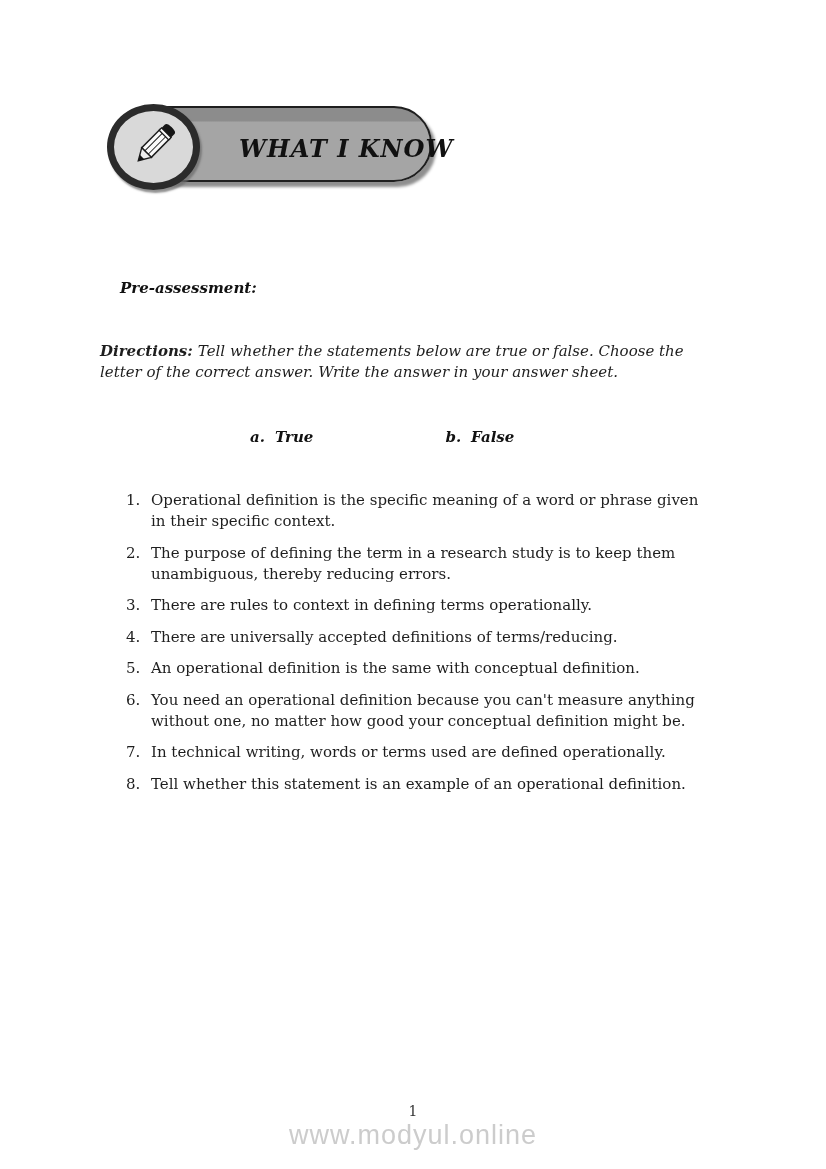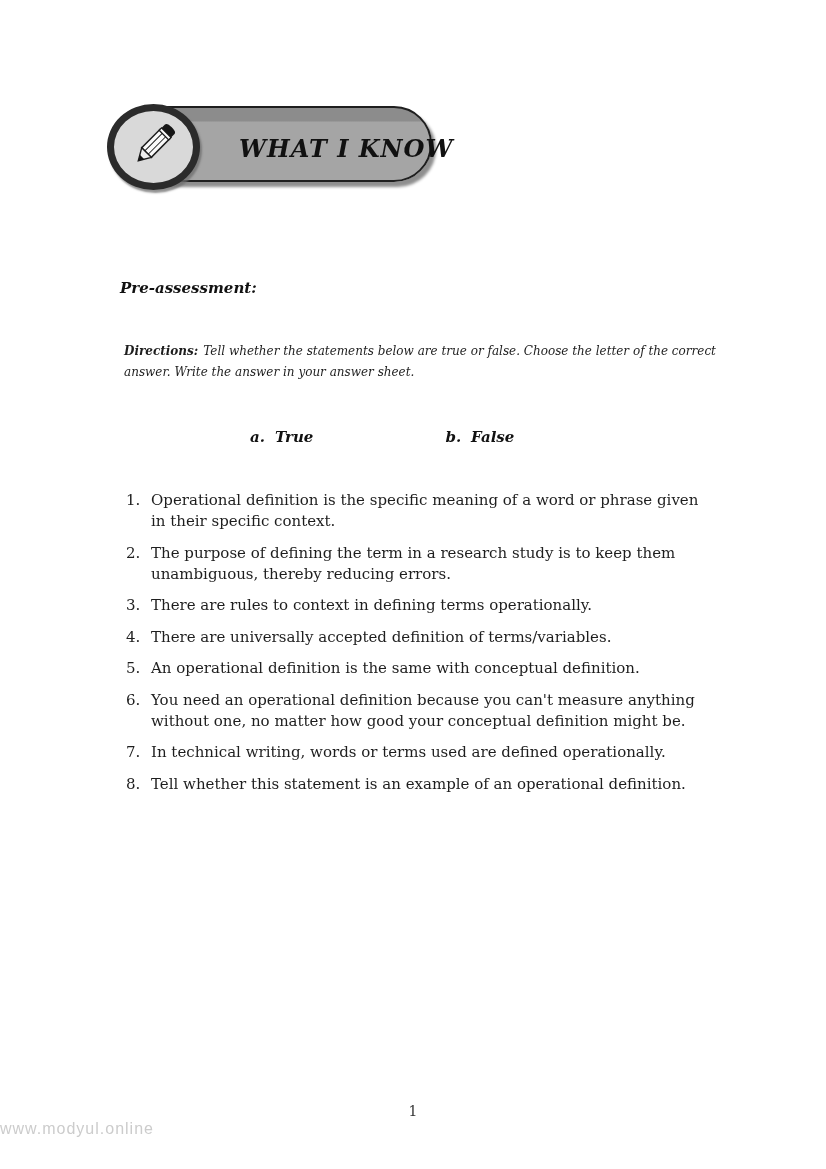--- a/index.html
+++ b/index.html
@@ -41,21 +41,21 @@
     display: flex; align-items: center; justify-content: center;
   }
 
   
   .pre-heading {
     position: absolute; left: 100px; top: 279px;
     font-size: 15px; font-weight: bold; font-style: italic; color: #111; margin-left: 20px;
   }
   .directions {
     position: absolute; left: 100px; top: 341px; width: 624px;
-    font-size: 12px; font-style: italic; line-height: 21px; margin-left: 24px;
+    font-size: 15px; font-style: italic; line-height: 21px;
   }
   .dir-label { font-weight: bold; margin-right: 5px; }
 
   .choices {
     position: absolute; left: 250px; top: 428px;
     display: flex; gap: 132px;
     font-size: 15px; font-weight: bold; font-style: italic; color: #111;
   }
   .choice { display: flex; }
   .choice .ch-letter { margin-right: 10px; }
@@ -70,22 +70,23 @@
     font-size: 15px; line-height: 21px;
   }
 
   
   .footer-page {
     position: absolute; left: 0; top: 1103px; width: 100%;
     text-align: center; font-size: 14px; color: #333;
   }
   .watermark {
     position: absolute; left: 0; top: 1120px; width: 100%;
+    text-align: center;
     font-family: "Liberation Sans", sans-serif;
-    font-size: 16px; letter-spacing: 1px; color: #cccccc;
+    font-size: 27px; letter-spacing: 1px; color: #cccccc;
   }
 </style>
 </head>
 <body>
 
 <div class="page">
 
   <div class="banner">
     <div class="pill">
       <span class="banner-title">WHAT I KNOW</span>
@@ -137,21 +138,21 @@
     <div class="q">
       <span class="q-num">2.</span>
       <span class="q-text">The purpose of defining the term in a research study is to keep them unambiguous, thereby reducing errors.</span>
     </div>
     <div class="q">
       <span class="q-num">3.</span>
       <span class="q-text">There are rules to context in defining terms operationally.</span>
     </div>
     <div class="q">
       <span class="q-num">4.</span>
-      <span class="q-text">There are universally accepted definition of terms/variables.</span>
+      <span class="q-text">There are universally accepted definitions of terms/reducing.</span>
     </div>
     <div class="q">
       <span class="q-num">5.</span>
       <span class="q-text">An operational definition is the same with conceptual definition.</span>
     </div>
     <div class="q">
       <span class="q-num">6.</span>
       <span class="q-text">You need an operational definition because you can't measure anything without one, no matter how good your conceptual definition might be.</span>
     </div>
     <div class="q">

